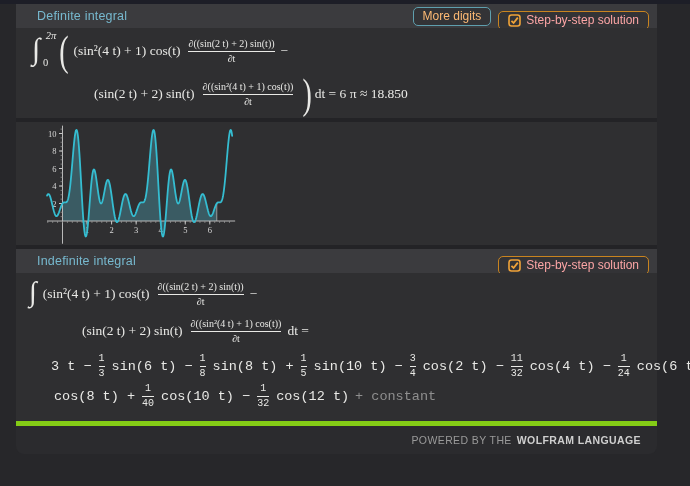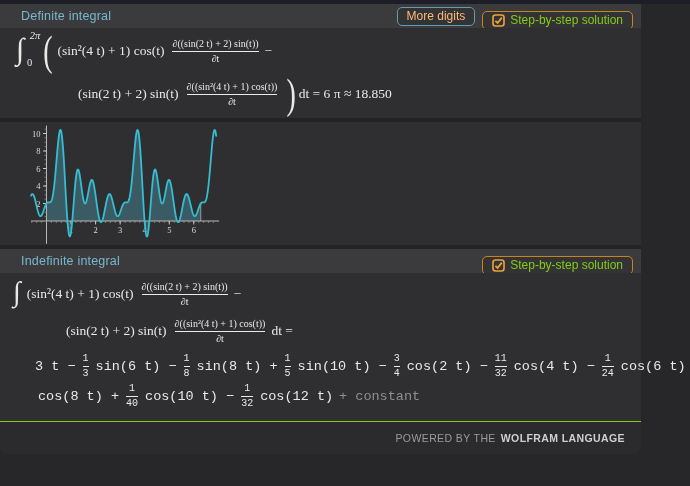--- a/index.html
+++ b/index.html
@@ -1,24 +1,24 @@
 <!DOCTYPE html>
 <html><head>
 <meta charset="utf-8">
 <style>
   html,body{margin:0;padding:0;}
   body{width:690px;height:486px;background:#27272a;font-family:"Liberation Sans",sans-serif;overflow:hidden;position:relative;}
   .top-strip{position:absolute;left:0;top:0;width:690px;height:4px;background:#1d1e27;}
-  .panel{position:absolute;left:0;top:4px;width:641px;}
+  .panel{position:absolute;left:16px;top:4px;width:641px;}
   .pod-header{height:24px;background:#3b3b3e;display:flex;align-items:center;padding:0 8px 0 21px;box-sizing:border-box;}
   .pod-title{color:#77b9cf;font-size:12.5px;letter-spacing:.2px;}
   .hdr-spacer{flex:1;}
   .btn{display:inline-flex;align-items:center;gap:5px;height:19px;padding:0 9px;border-radius:5px;background:rgba(0,0,0,0.12);font-size:12px;cursor:pointer;box-sizing:border-box;}
   .btn-teal{border:1.5px solid #5f9fae;color:#fdba74;margin-right:7px;}
-  .btn-orange{border:1.5px solid #c9841f;color:#84cc16;margin-top:8px;}
+  .btn-orange{border:1.5px solid #c9841f;color:#fca5a5;margin-top:8px;}
   .gap{height:4px;background:#232326;}
   .pod-body{background:#2f2f31;position:relative;}
   .def-body{height:90px;}
   .vis-body{height:123px;}
   .ind-body{height:148px;}
   
   .fml{display:flex;align-items:center;font-family:"Liberation Serif",serif;font-size:13.5px;color:#e9e9e6;white-space:nowrap;}
   .def-row1{height:44px;padding-left:14px;padding-top:2px;box-sizing:border-box;}
   .def-row2{height:44px;padding-left:76px;box-sizing:border-box;}
   .ind-row1{height:38px;padding-left:13px;padding-top:4px;box-sizing:border-box;}
@@ -32,21 +32,21 @@
   .int-plain{font-size:28px;line-height:1;margin-right:4px;padding-bottom:4px;}
   .bigp{display:inline-block;font-size:28px;font-weight:300;transform:scaleY(1.5);line-height:1;margin:0 3px;}
   .term{margin:0 2px;}
   .res-row{display:flex;align-items:center;height:30px;padding-left:32px;font-family:Liberation Mono, monospace;font-size:13.5px;color:#e9e9e6;white-space:nowrap;}
   .res-row .tok{margin:0 3px;}
   .res-row .frac{margin:0 4px;}
   .muted{color:#8f8f8f;}
   
   .chart-box{position:absolute;left:10px;top:2px;}
   
-  .footer{height:33px;background:#2b2b2e;border-top:1px solid #84cc16;border-radius:0 0 8px 8px;display:flex;align-items:center;justify-content:flex-end;padding-right:16px;box-sizing:border-box;}
+  .footer{height:33px;background:#2b2b2e;border-top:5px solid #84cc16;border-radius:0 0 8px 8px;display:flex;align-items:center;justify-content:flex-end;padding-right:16px;box-sizing:border-box;}
   .footer .pre{color:#9a9a9a;font-size:10.5px;letter-spacing:.4px;margin-right:5px;}
   .footer .brand{color:#cfcfcf;font-size:10.5px;font-weight:bold;letter-spacing:.4px;}
 </style>
 </head>
 <body>
 
 <div class="top-strip"></div>
 
 <div class="panel">
 

